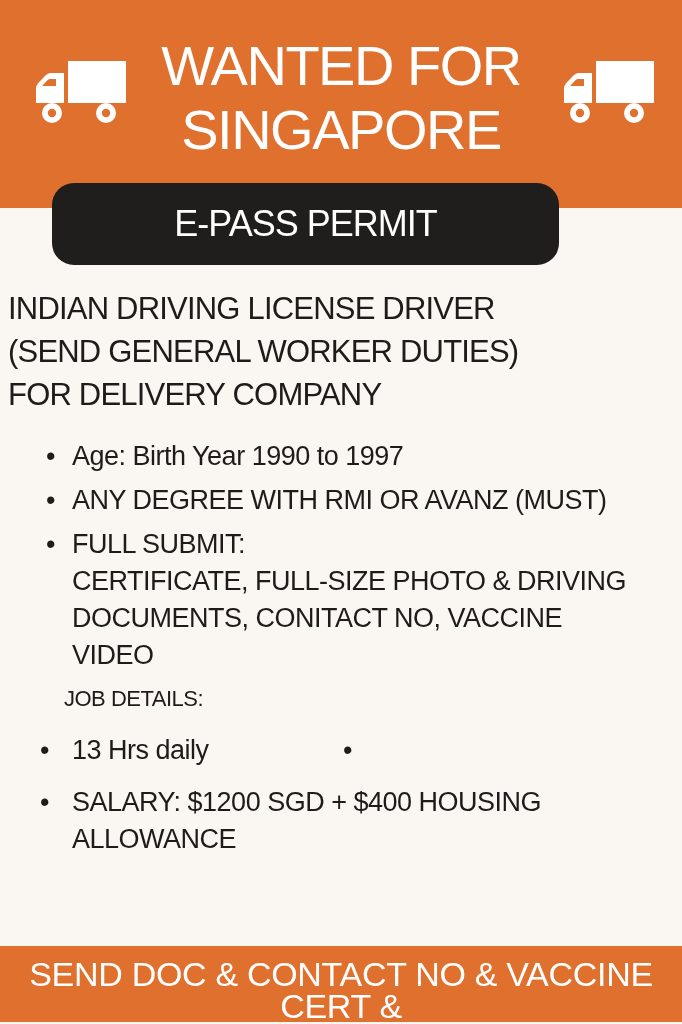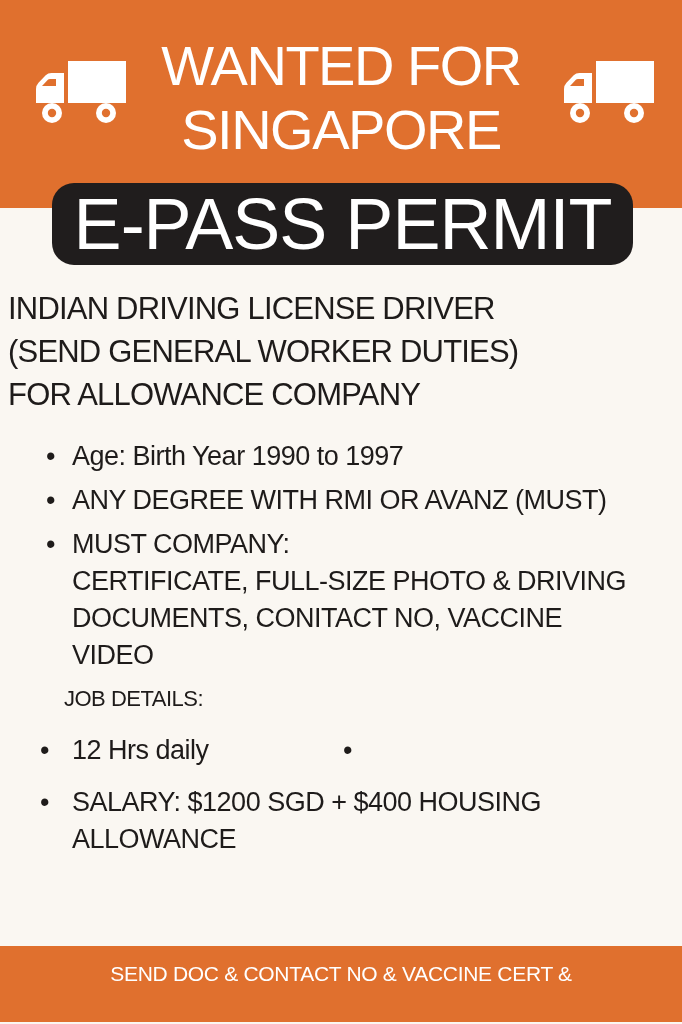--- a/index.html
+++ b/index.html
@@ -35,26 +35,26 @@
       width: 104px; height: 76px;
       color: #FFFFFF;
     }
     .truck svg { width: 100%; height: 100%; display: block; }
     .truck-left  { left: 28px;  top: 56px; }
     .truck-right { right: 22px; top: 56px; }
     
     .badge {
       position: absolute;
       top: 183px; left: 52px;
-      width: 581px; height: 82px;
+      width: 507px; height: 82px;
       background: #201D1D;
       border-radius: 22px;
       display: flex; align-items: center; justify-content: center;
       color: #FFFFFF;
-      font-size: 72px;
+      font-size: 36px;
       letter-spacing: -1px;
       white-space: nowrap;
     }
     
     .position-heading {
       position: absolute;
       top: 287px; left: 8px; right: 8px;
       text-align: left;
       font-size: 31px;
       line-height: 43px;
@@ -94,21 +94,21 @@
       white-space: pre-wrap;
     }
     
     .footer {
       position: absolute;
       top: 946px; left: 0; right: 0;
       height: 76px;
       background: #E0702E;
       color: #FFFFFF;
       text-align: center;
-      font-size: 21px;
+      font-size: 34px;
       line-height: 32px;
       letter-spacing: -0.3px;
       padding-top: 12px;
       box-sizing: border-box;
     }
   </style>
 </head>
 <body>
 
 <div class="poster">
@@ -142,46 +142,46 @@
     </span>
   </div>
 
   <div class="badge">
     <span>E-PASS PERMIT</span>
   </div>
 
   <div class="position-heading">
     <div>INDIAN DRIVING LICENSE DRIVER</div>
     <div>(SEND GENERAL WORKER DUTIES)</div>
-    <div>FOR ALLOWANCE COMPANY</div>
+    <div>FOR DELIVERY COMPANY</div>
   </div>
 
   <div class="li li-req" id="req-item-1">
     <span class="dot">•</span>
     <div class="txt">Age: Birth Year 1990 to 1997</div>
   </div>
   <div class="li li-req" id="req-item-2">
     <span class="dot">•</span>
     <div class="txt">ANY DEGREE WITH RMI OR AVANZ (MUST)</div>
   </div>
   <div class="li li-req" id="req-item-3">
     <span class="dot">•</span>
     <div class="txt">
-      <div>MUST COMPANY:</div>
+      <div>FULL SUBMIT:</div>
       <div>CERTIFICATE, FULL-SIZE PHOTO &amp; DRIVING</div>
       <div>DOCUMENTS, CONITACT NO, VACCINE</div>
       <div>VIDEO</div>
     </div>
   </div>
 
   <div class="jd-heading">JOB DETAILS:</div>
 
   <div class="li li-jd" id="jd-col-1">
     <span class="dot">•</span>
-    <div class="txt">12 Hrs daily</div>
+    <div class="txt">13 Hrs daily</div>
   </div>
   <div class="li li-jd" id="jd-col-2">
     <span class="dot">•</span>
   </div>
 
   <div class="li li-jd" id="jd-salary">
     <span class="dot">•</span>
     <div class="txt">
       <div>SALARY: $1200 SGD + $400 HOUSING</div>
       <div>ALLOWANCE</div>

